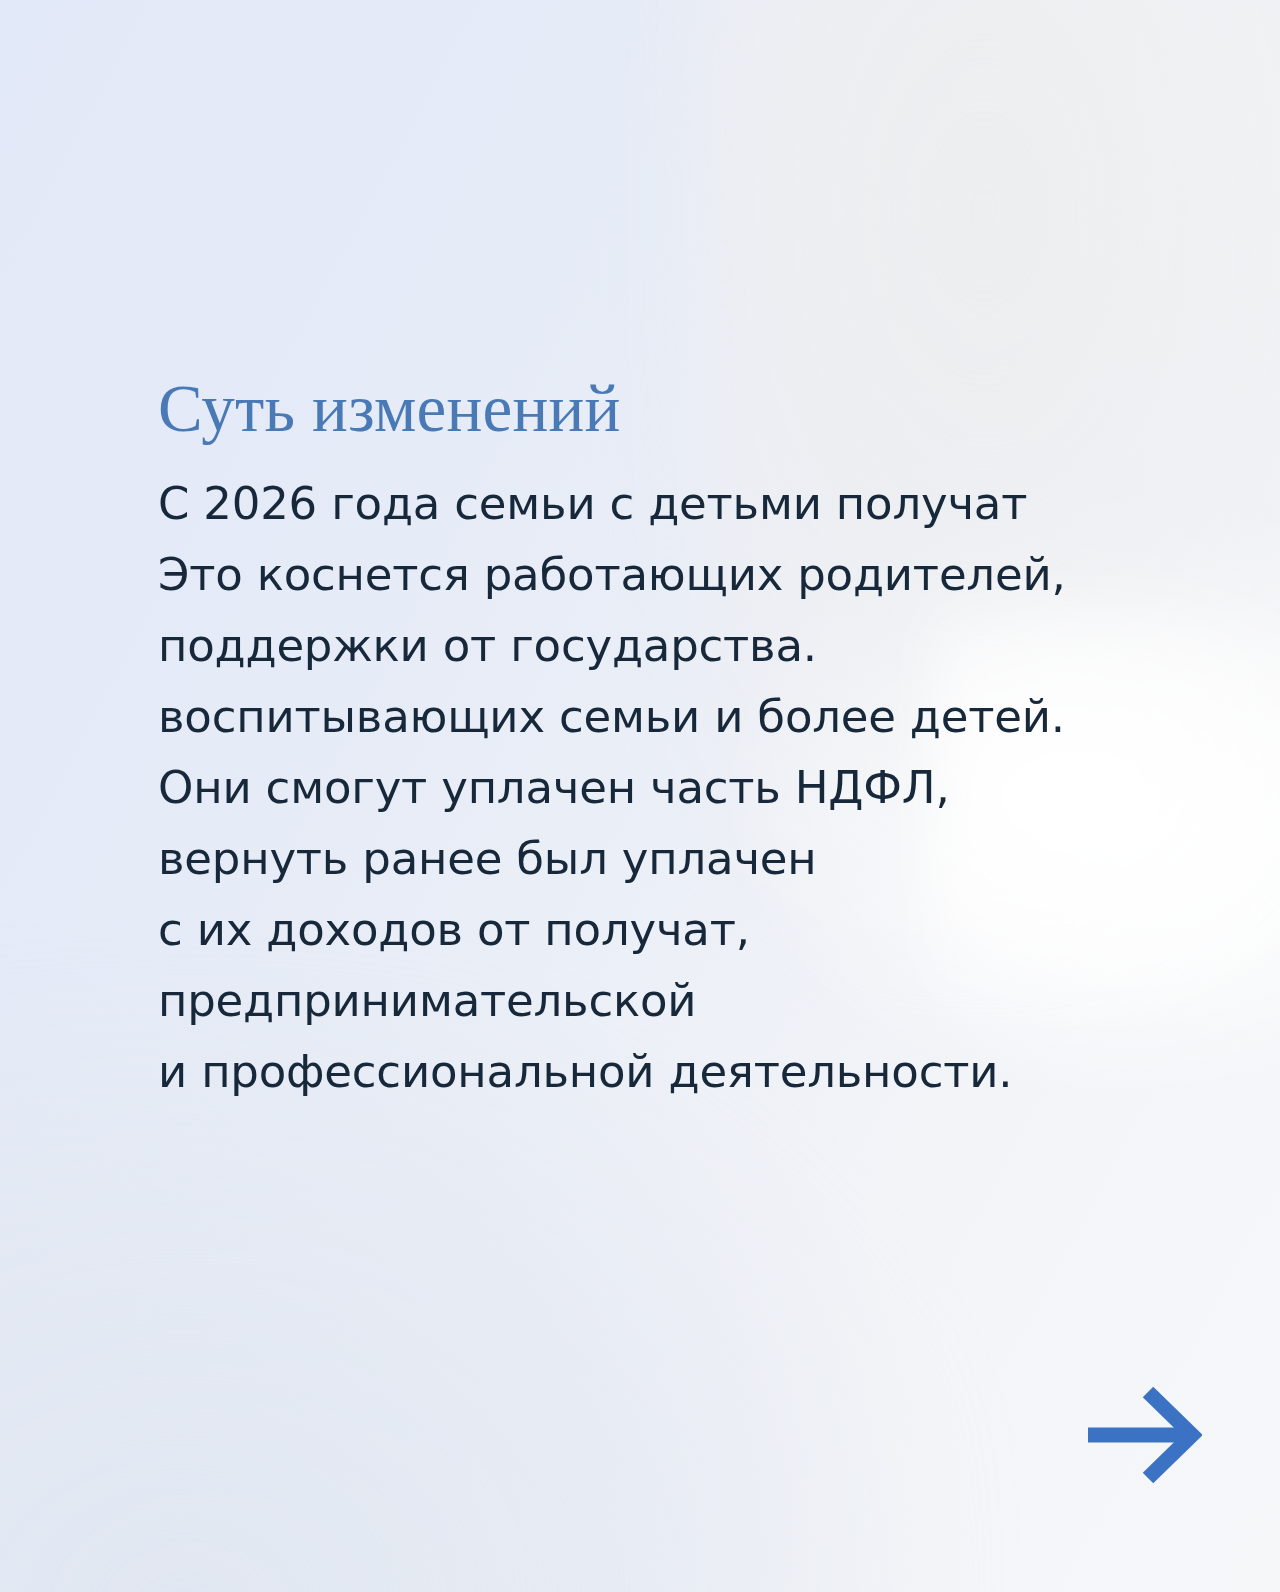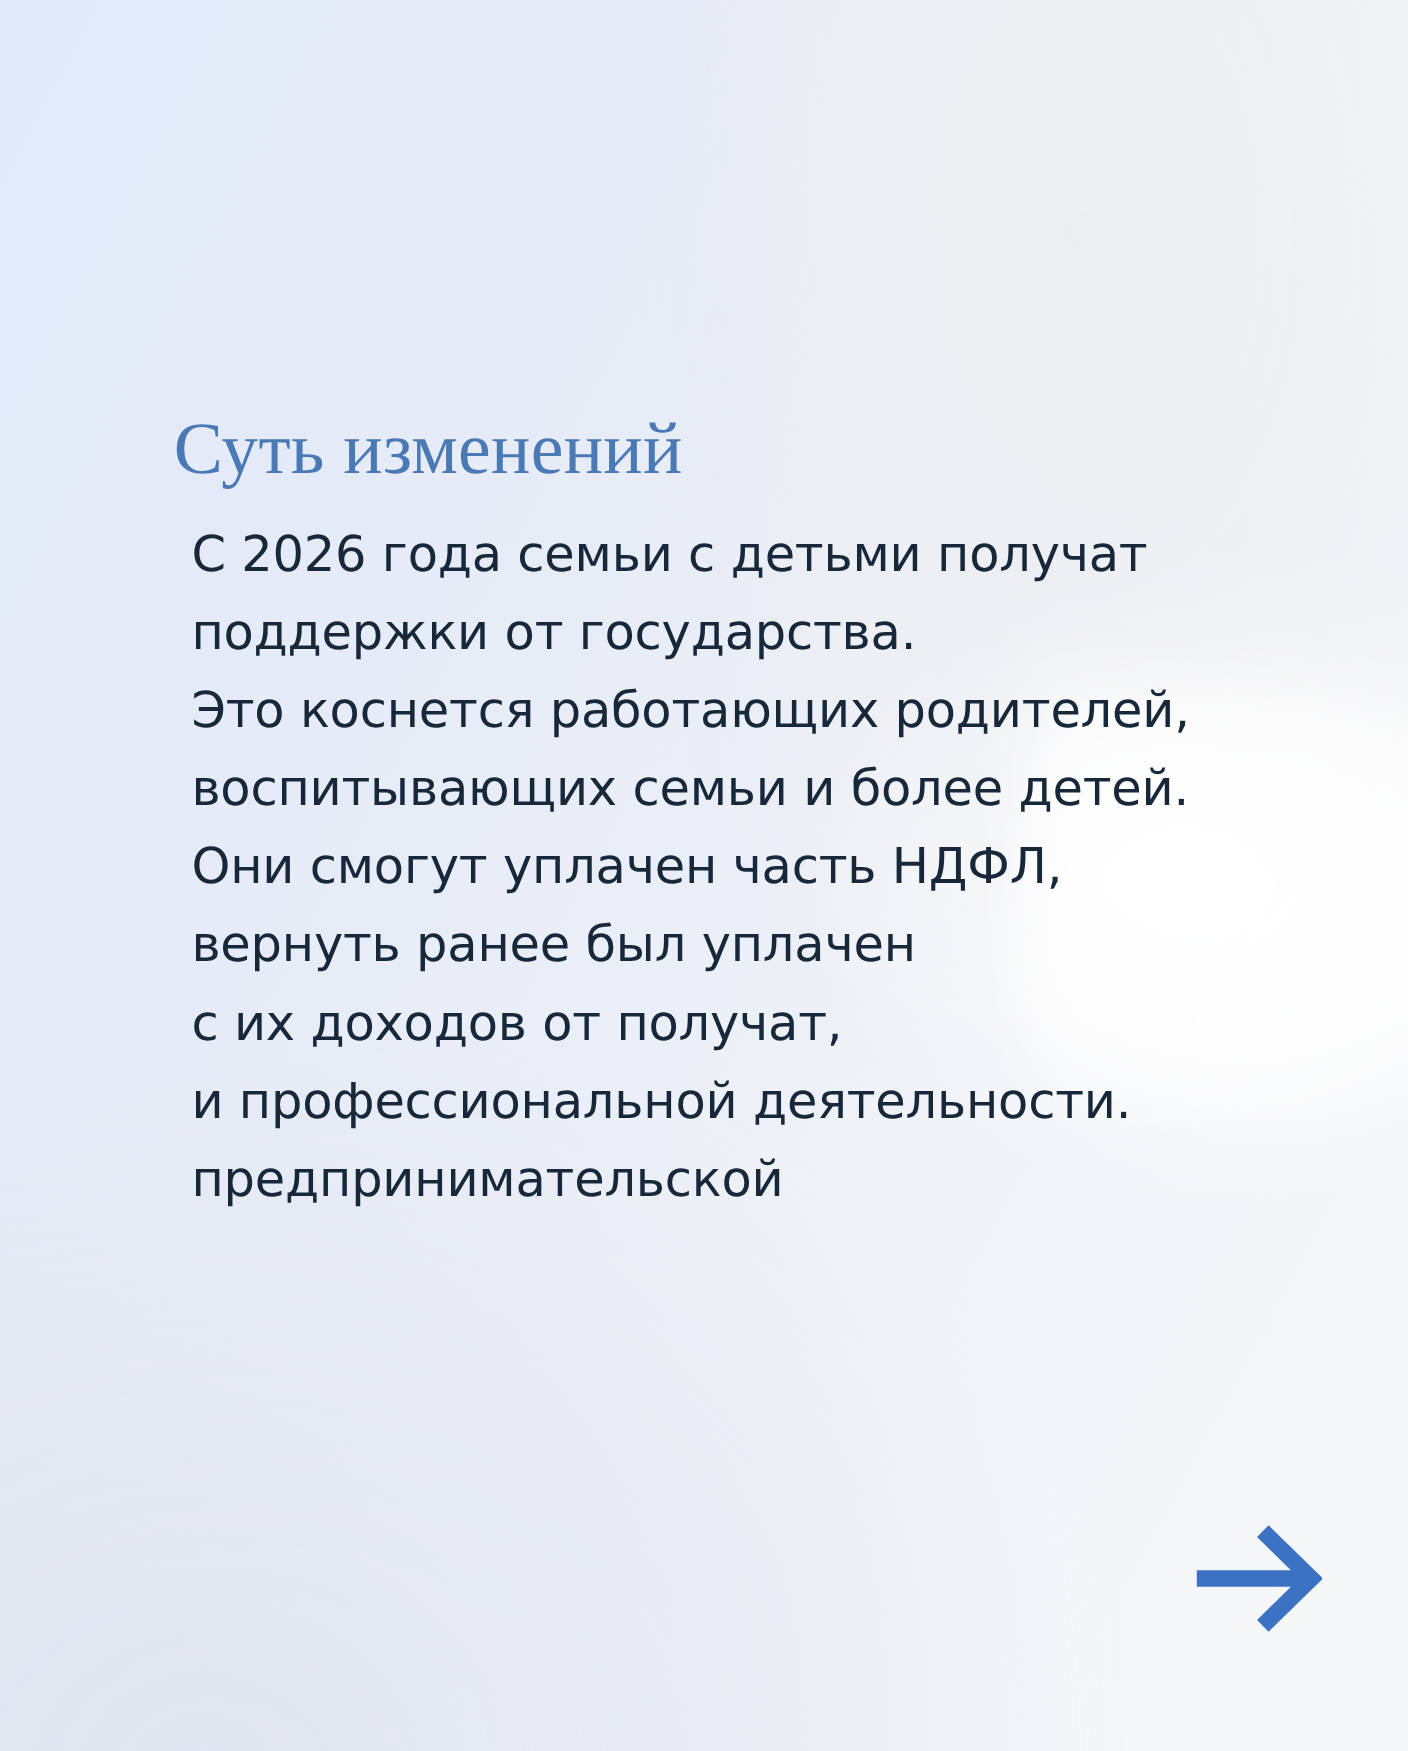--- a/index.html
+++ b/index.html
@@ -101,21 +101,21 @@
     white-space: pre;
   }
 
   .body-copy {
     font-family: "DejaVu Sans", "Liberation Sans", sans-serif;
     font-size: 45px;
     line-height: 71px;
     font-weight: 400;
     color: #16283a;
     letter-spacing: -0.2px;
-    margin: 16px;
+    margin: 0;
   }
   .body-copy .ln {
     display: block;
     white-space: pre;
   }
 
   .next-arrow {
     position: absolute;
     left: 1086px;
     top: 1386px;
@@ -133,28 +133,28 @@
   <div class="veil-right"></div>
   <div class="veil-bottom"></div>
   <div class="veil-bloom"></div>
 
   <div class="content">
 
     <h1 class="headline">Суть изменений</h1>
 
     <div class="body-copy">
       <span class="ln">С 2026 года семьи с детьми получат</span>
+      <span class="ln">Это коснется работающих родителей,</span>
       <span class="ln">поддержки от государства.</span>
-      <span class="ln">Это коснется работающих родителей,</span>
       <span class="ln">воспитывающих семьи и более детей.</span>
       <span class="ln">Они смогут уплачен часть НДФЛ,</span>
       <span class="ln">вернуть ранее был уплачен</span>
       <span class="ln">с их доходов от получат,</span>
+      <span class="ln">предпринимательской</span>
       <span class="ln">и профессиональной деятельности.</span>
-      <span class="ln">предпринимательской</span>
     </div>
 
   </div>
 
   <div class="next-arrow" title="Далее">
     <svg width="116" height="98" viewBox="0 0 116 98">
       <g fill="none" stroke="#3b72c4" stroke-width="15" stroke-linecap="butt" stroke-linejoin="miter">
         <path d="M2 49 H100"></path>
         <path d="M62 6 L106 49 L62 92"></path>
       </g>

